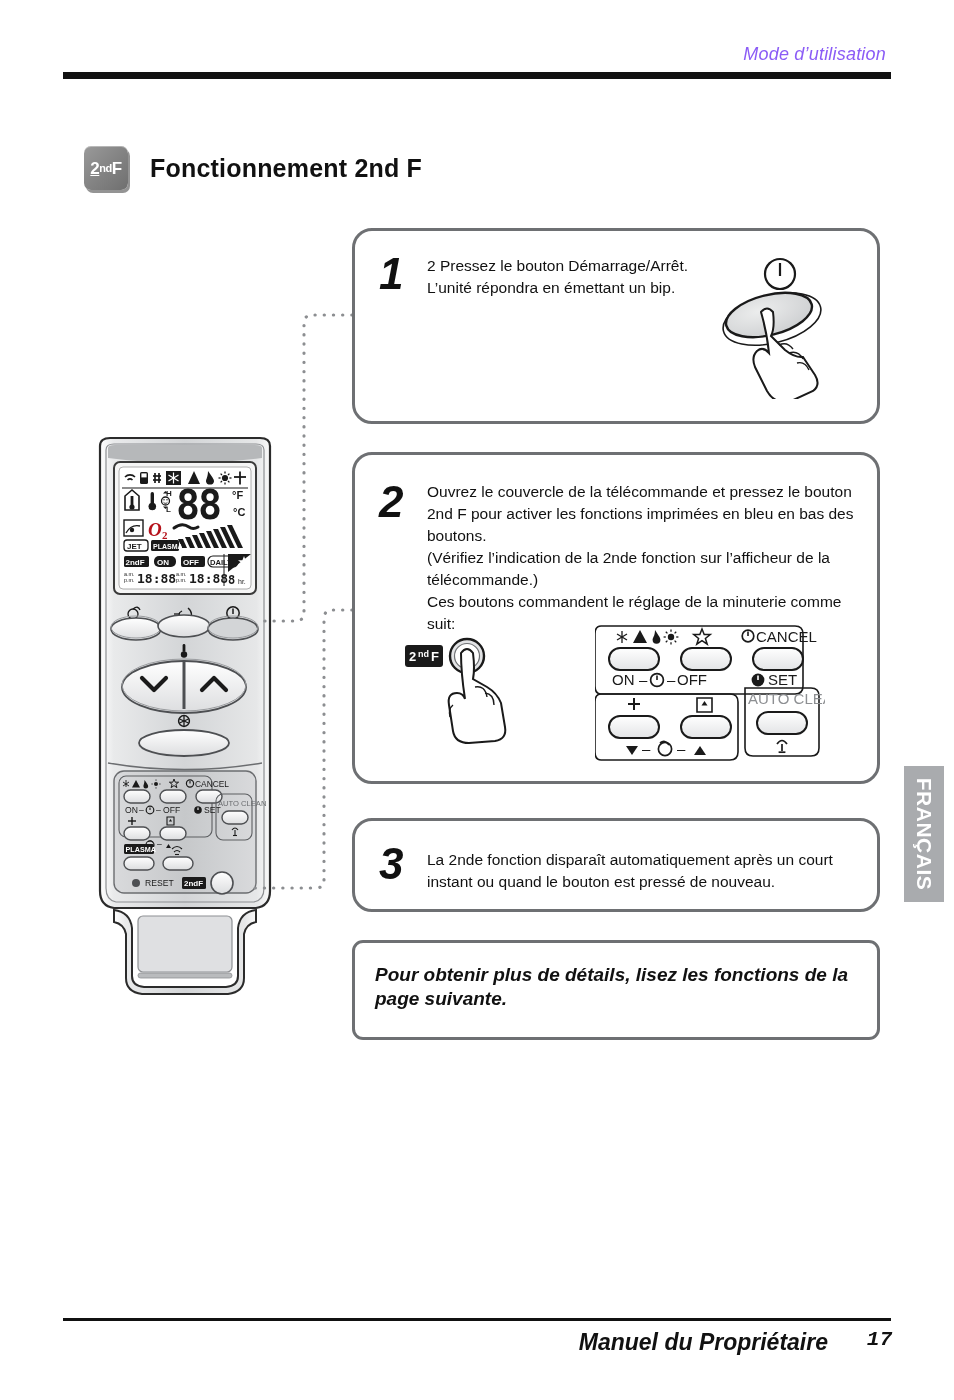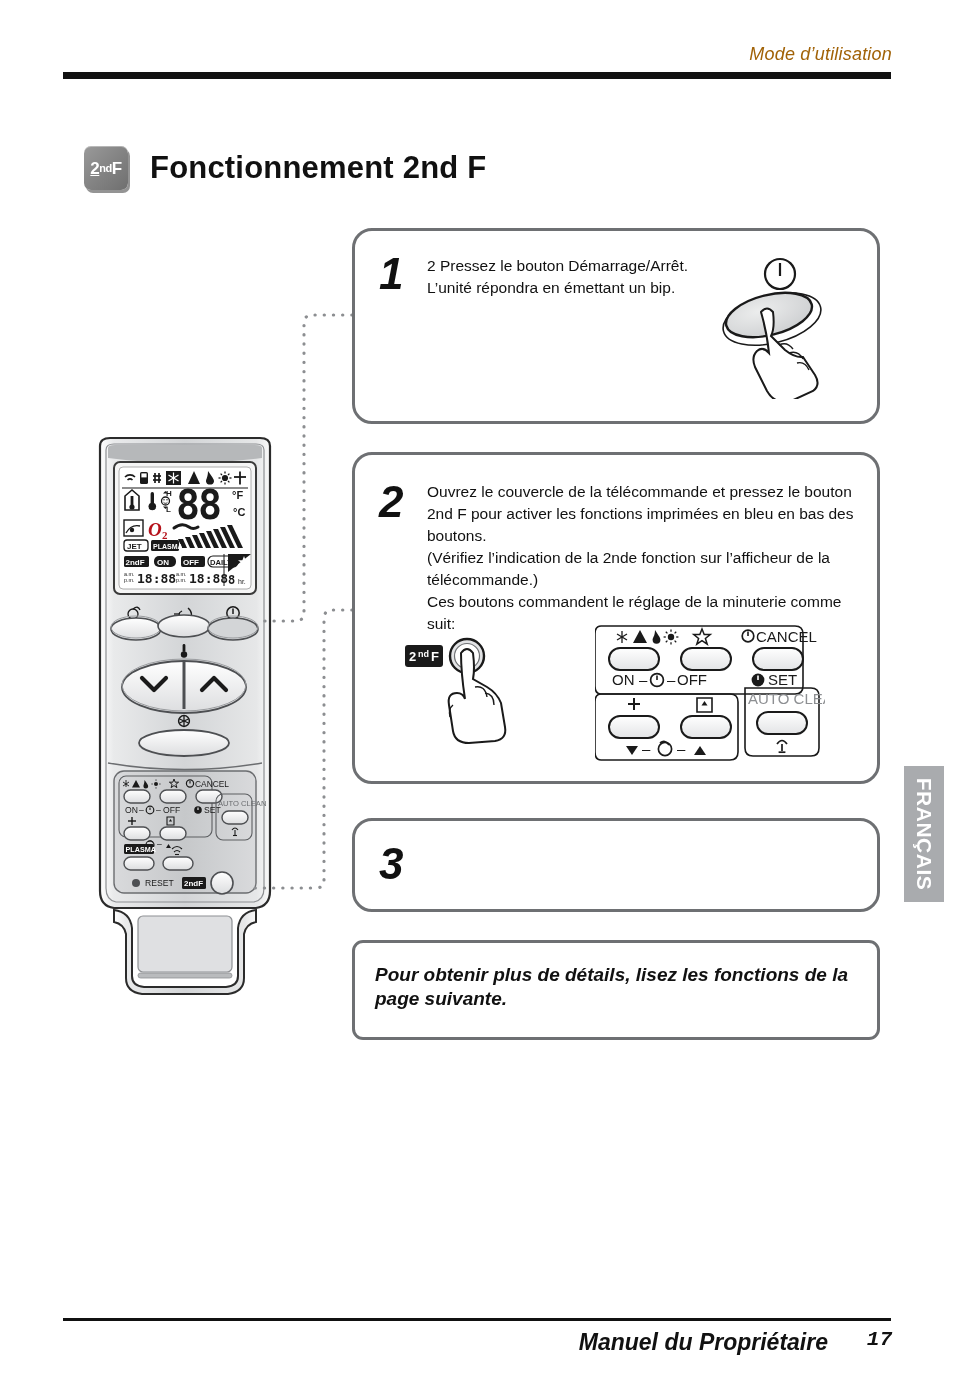--- a/index.html
+++ b/index.html
@@ -1,41 +1,41 @@
 <!DOCTYPE html>
 <html><head>
 <meta charset="utf-8">
 <style>
   html,body{margin:0;padding:0;background:#fff;}
   body{width:954px;height:1400px;position:relative;font-family:"Liberation Sans",sans-serif;color:#111;overflow:hidden;}
 
   
   #header-eyebrow{
-    position:absolute; right:62px; top:44px;
-    font-style:italic; font-size:18px; font-weight:400; color:#a16207;
+    position:absolute; right:68px; top:44px;
+    font-style:italic; font-size:18px; font-weight:400; color:#8b5cf6;
     letter-spacing:.2px;
   }
   #header-rule{
     position:absolute; left:63px; top:72px; width:828px; height:7px;
     background:#111;
   }
 
   
   #title-row{position:absolute; left:84px; top:146px; display:flex; align-items:center;}
   .btnchip{
     width:44px;height:44px;border-radius:7px;
     background:linear-gradient(135deg,#9a9a9a 0%,#868686 45%,#6f6f6f 100%);
     box-shadow:2px 3px 0 rgba(60,60,60,.55), inset 0 1px 0 rgba(255,255,255,.35);
     display:flex;align-items:center;justify-content:center;
     color:#fff;font-weight:bold;font-size:17px;line-height:1;letter-spacing:-.5px;
   }
   .btnchip .sup{font-size:11px;vertical-align:super;}
   .btnchip .und{text-decoration:underline;}
   #page-title{
-    margin-left:22px; font-size:31px; font-weight:bold; color:#111; letter-spacing:.2px;
+    margin-left:22px; font-size:25px; font-weight:bold; color:#111; letter-spacing:.2px;
   }
 
   
   .stepbox{
     position:absolute; border:3px solid #6e7073; border-radius:20px; background:#fff;
     box-sizing:border-box;
   }
   .stepnum{
     position:absolute; font-size:44px; font-weight:bold; font-style:italic; color:#111;
     font-family:"Liberation Sans",sans-serif;
@@ -514,20 +514,21 @@
       <path d="M182 124 q5 -7 10 0"></path>
       <line x1="187" y1="124" x2="187" y2="131"></line>
       <line x1="183.6" y1="132.2" x2="190.4" y2="132.2"></line>
     </g>
   </svg>
   </div>
 </div>
 
 <div class="stepbox" id="box3">
   <div class="stepnum">3</div>
+  <div class="steptext">La 2nde fonction disparaît automatiquement après un court instant ou quand le bouton est pressé de nouveau.</div>
 </div>
 
 <div id="boxnote">
   <div id="note-text">Pour obtenir plus de détails, lisez les fonctions de la page suivante.</div>
 </div>
 
 <div id="lang-tab">
   <span>FRANÇAIS</span>
 </div>
 

